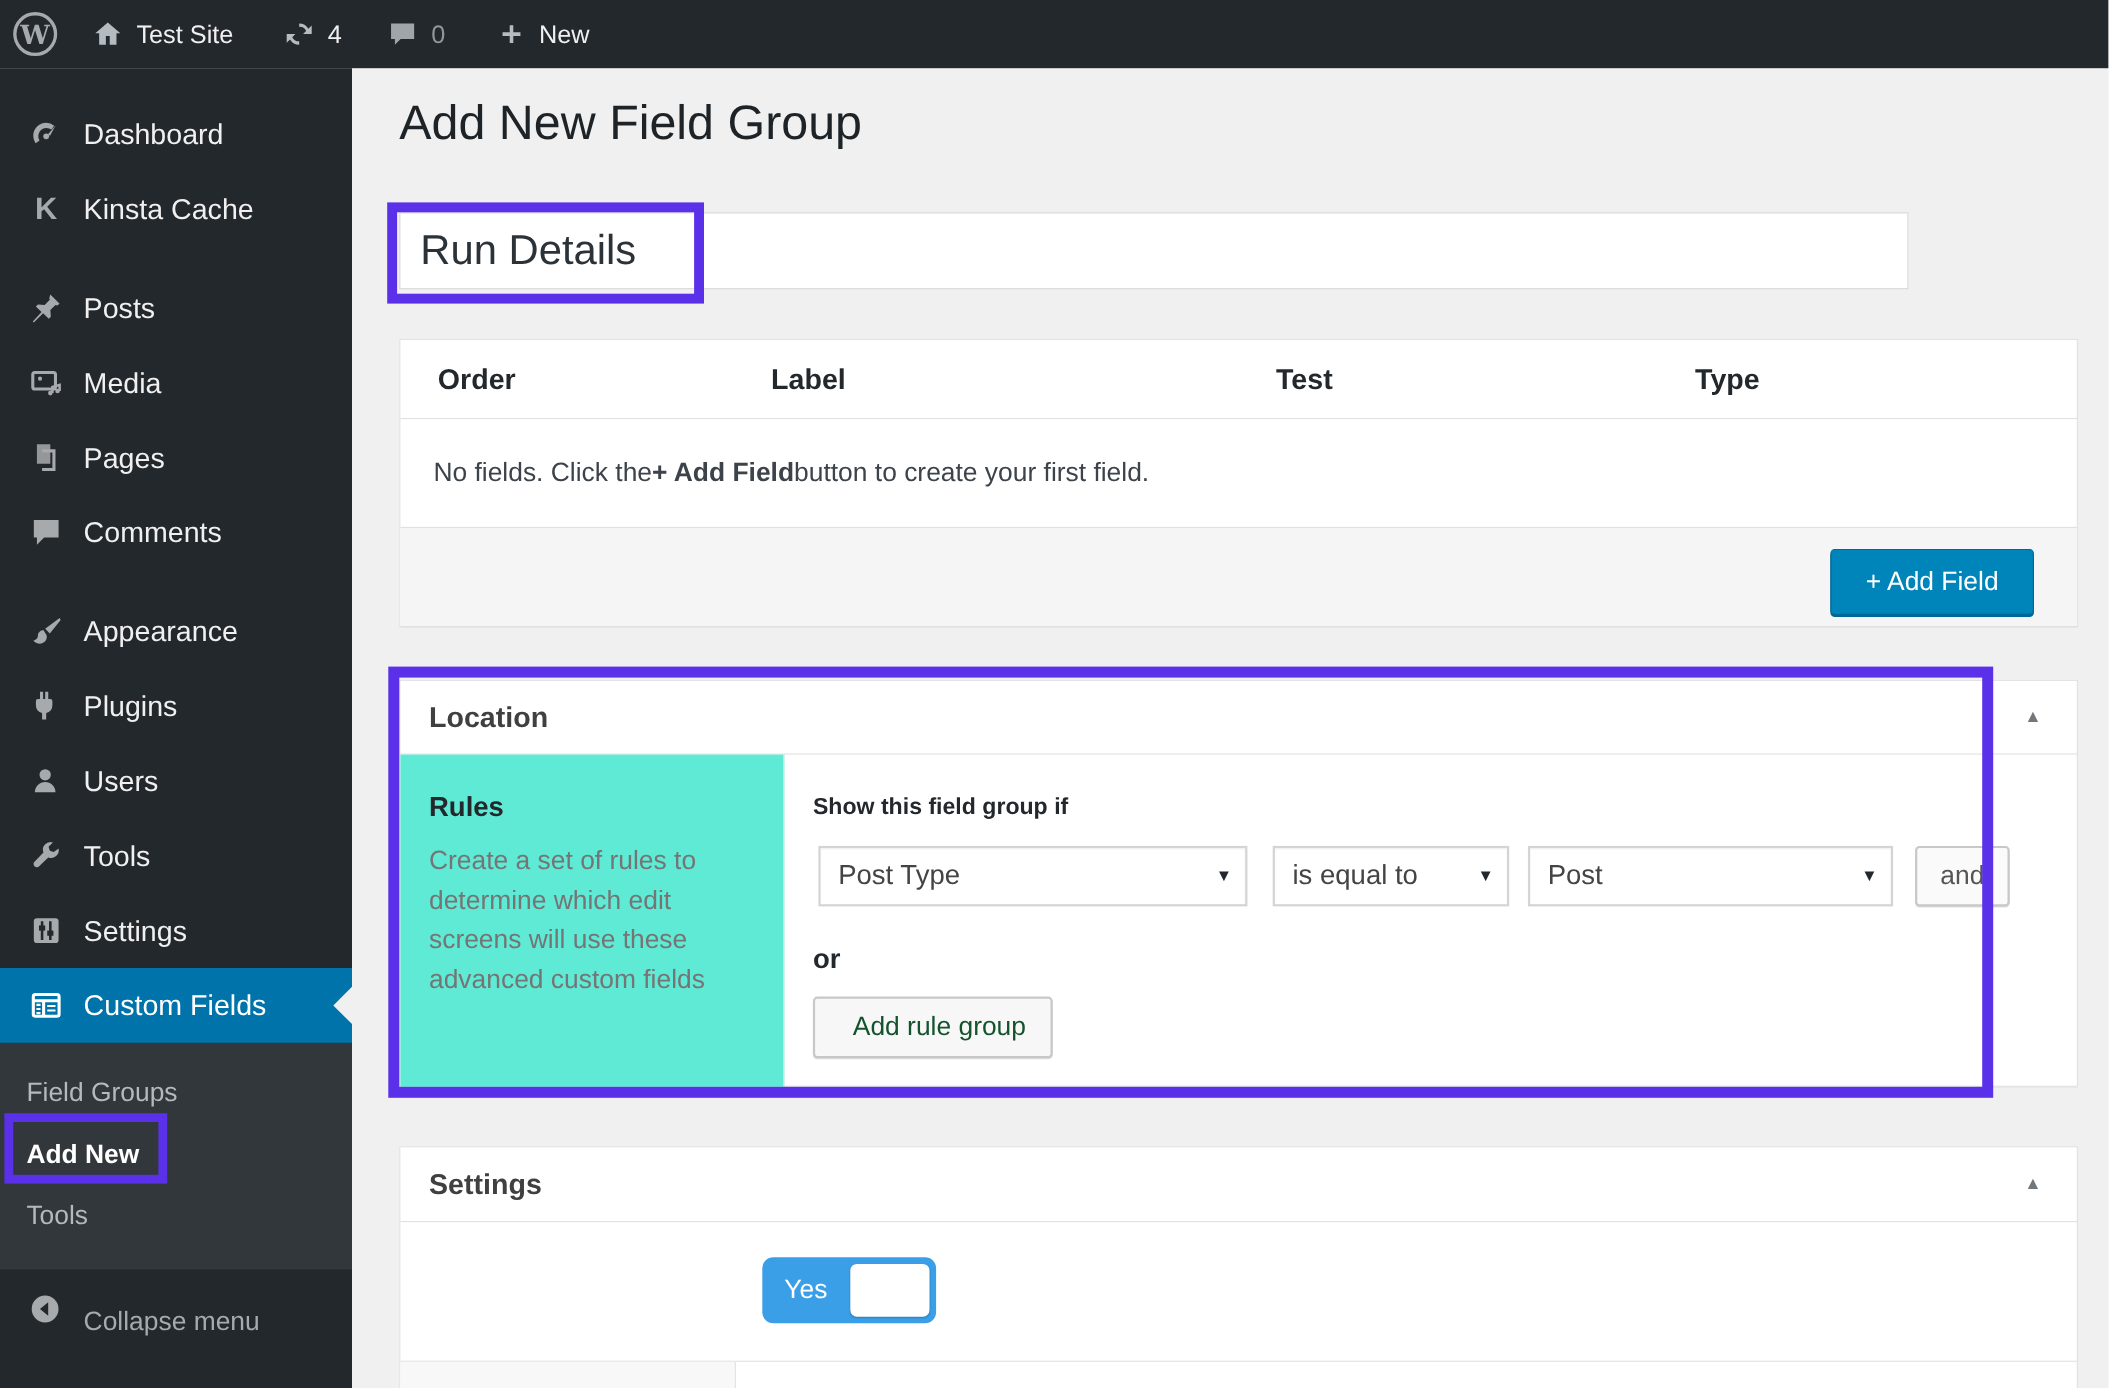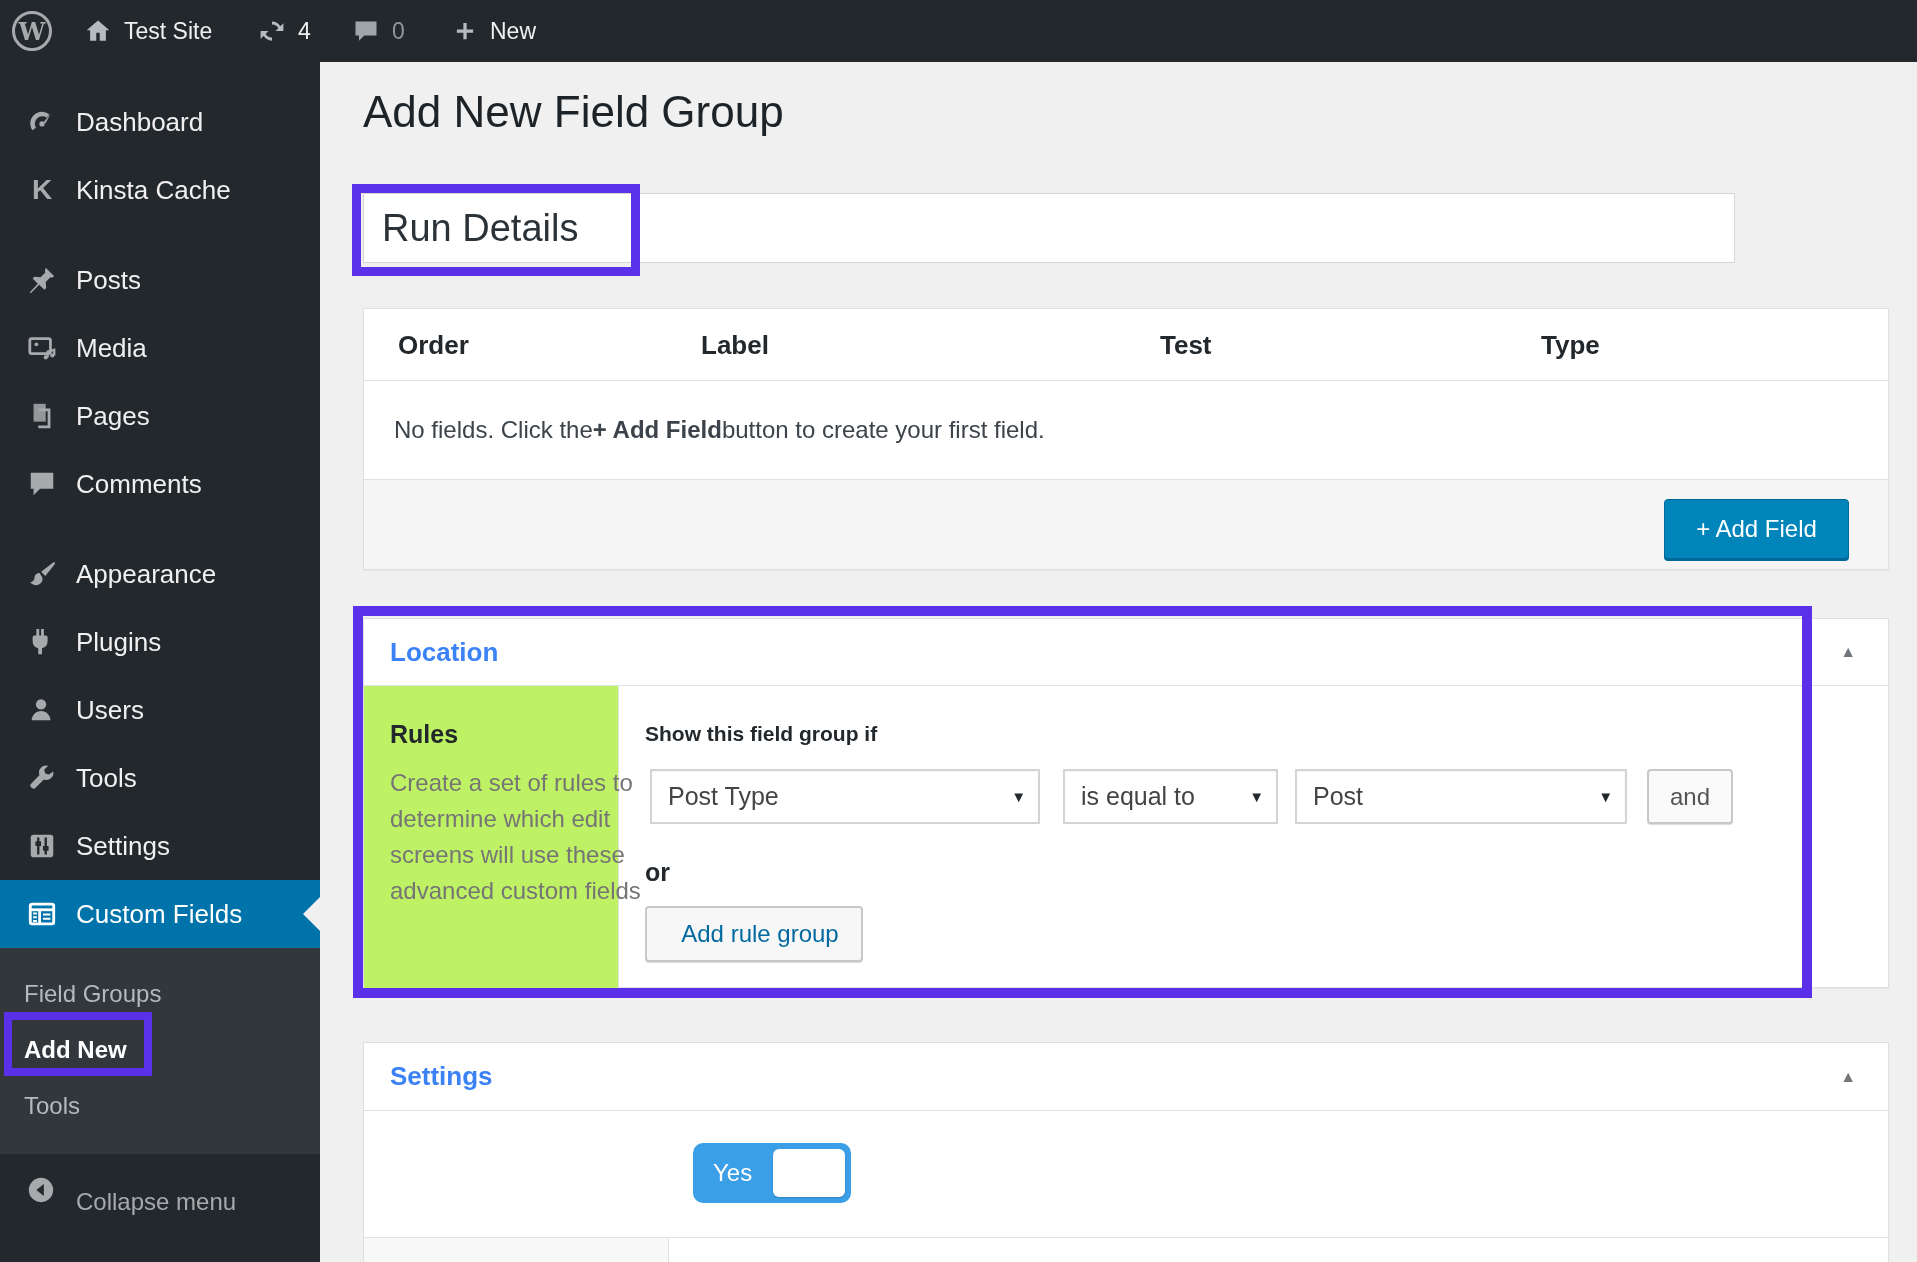--- a/index.html
+++ b/index.html
@@ -38,50 +38,50 @@
   .submenu-item{height:56px;display:flex;align-items:center;padding-left:24px;color:#b4b9be;font-size:24px;cursor:pointer;}
   .submenu-item.current{color:#fff;font-weight:700;}
   .collapse-item{margin-top:14px;height:44px;display:flex;align-items:center;color:#a7aaad;font-size:24px;cursor:pointer;}
   .collapse-item .mi-icon{width:30px;height:30px;margin-left:26px;color:#a7aaad;}
   .collapse-item .mi-label{margin-left:20px;margin-top:24px;}
   .page-title{position:absolute;left:363px;top:86px;font-size:44px;font-weight:400;color:#1d2327;line-height:1.2;}
   .title-input{position:absolute;left:363px;top:193px;width:1372px;height:70px;background:#fff;border:1px solid #d5d5d5;font-family:"Liberation Sans",sans-serif;font-size:38px;color:#2c3338;padding:0 0 0 18px;outline:none;}
 
   .metabox{position:absolute;background:#fff;border:1px solid #e0e0e0;box-shadow:0 1px 1px rgba(0,0,0,.04);}
   .mb-header{position:relative;display:flex;align-items:center;border-bottom:1px solid #e1e1e1;}
-  .mb-title{margin-left:26px;font-size:26px;font-weight:600;color:#3b82f6;}
+  .mb-title{margin-left:26px;font-size:26px;font-weight:600;color:#404040;}
   .mb-arrow{position:absolute;right:32px;top:50%;transform:translateY(-50%);font-size:16px;color:#72777c;cursor:pointer;}
 
   
   .fields-box{left:363px;top:308px;width:1526px;height:262px;}
   .f-header{position:relative;height:72px;border-bottom:1px solid #e1e1e1;}
   .f-col{position:absolute;top:0;height:72px;display:flex;align-items:center;font-size:26px;font-weight:600;color:#23282d;}
   .f-body{position:relative;height:98px;display:flex;align-items:center;font-size:24px;color:#3c434a;padding-left:30px;}
   .f-body b{font-weight:700;}
   .f-footer{position:relative;height:90px;background:#f5f5f5;border-top:1px solid #e1e1e1;}
   .add-field-btn{position:absolute;right:39px;top:19px;width:185px;height:60px;background:var(--primary_button_blue);border:1px solid #006799;border-radius:4px;color:#fff;font-size:24px;display:flex;align-items:center;justify-content:center;cursor:pointer;box-shadow:0 2px 0 #006799;}
 
   
   .location-box{left:363px;top:618px;width:1526px;height:370px;}
   .loc-header{height:67px;}
   .loc-body{position:relative;display:flex;height:302px;}
-  .rules-col{width:255px;background:#bef264;border-right:1px solid #e1e1e1;padding:34px 0 0 26px;}
+  .rules-col{width:349px;background:#5eead4;border-right:1px solid #e1e1e1;padding:34px 0 0 26px;}
   .rules-title{font-size:25px;font-weight:600;color:#23282d;}
   .rules-desc{margin-top:16px;width:268px;font-size:24px;line-height:36px;color:#757575;}
   .loc-right{position:relative;flex:1;}
   .show-if{position:absolute;left:26px;top:36px;font-size:21px;font-weight:600;color:#23282d;}
   .rule-row{position:absolute;left:0;top:83px;height:55px;}
   .wp-select{position:absolute;top:0;height:55px;background:#fff;border:2px solid #d4d4d4;box-shadow:inset 0 1px 2px rgba(0,0,0,.05);display:flex;align-items:center;font-size:25px;color:#444;padding-left:16px;cursor:pointer;}
   .sel-arrow{position:absolute;right:12px;font-size:15px;color:#23282d;}
   .sel-param{left:31px;width:390px;}
   .sel-operator{left:444px;width:215px;}
   .sel-value{left:676px;width:332px;}
   .and-btn{position:absolute;left:1028px;top:0;width:86px;height:55px;background:#fafafa;border:2px solid #c8c8c8;border-radius:4px;color:#555;font-size:24px;display:flex;align-items:center;justify-content:center;cursor:pointer;box-shadow:0 1px 0 #ddd;}
   .or-label{position:absolute;left:26px;top:172px;font-size:25px;font-weight:600;color:#23282d;}
-  .add-rule-btn{position:absolute;left:26px;top:220px;width:218px;height:56px;background:#f7f7f7;border:2px solid #c8c8c8;border-radius:4px;color:#0369a1;font-size:24px;display:flex;align-items:center;justify-content:center;cursor:pointer;box-shadow:0 1px 0 #ddd;padding-left:12px;}
+  .add-rule-btn{position:absolute;left:26px;top:220px;width:218px;height:56px;background:#f7f7f7;border:2px solid #c8c8c8;border-radius:4px;color:#14532d;font-size:24px;display:flex;align-items:center;justify-content:center;cursor:pointer;box-shadow:0 1px 0 #ddd;padding-left:12px;}
 
   
   .settings-box{left:363px;top:1042px;width:1526px;height:221px;}
   .set-header{height:68px;}
   .set-row{position:relative;display:flex;height:127px;border-bottom:1px solid #e1e1e1;}
   .set-row2{position:relative;display:flex;height:25px;}
   .set-label-col{width:305px;background:#f8f8f8;border-right:1px solid #e1e1e1;display:flex;align-items:center;padding-left:26px;font-size:25px;font-weight:600;color:#23282d;}
   .set-label-col.stub{color:transparent;}
   .set-field-col{position:relative;flex:1;}
   .toggle{position:absolute;left:329px;top:32px;width:158px;height:60px;background:var(--toggle_blue);border-radius:10px;cursor:pointer;}

